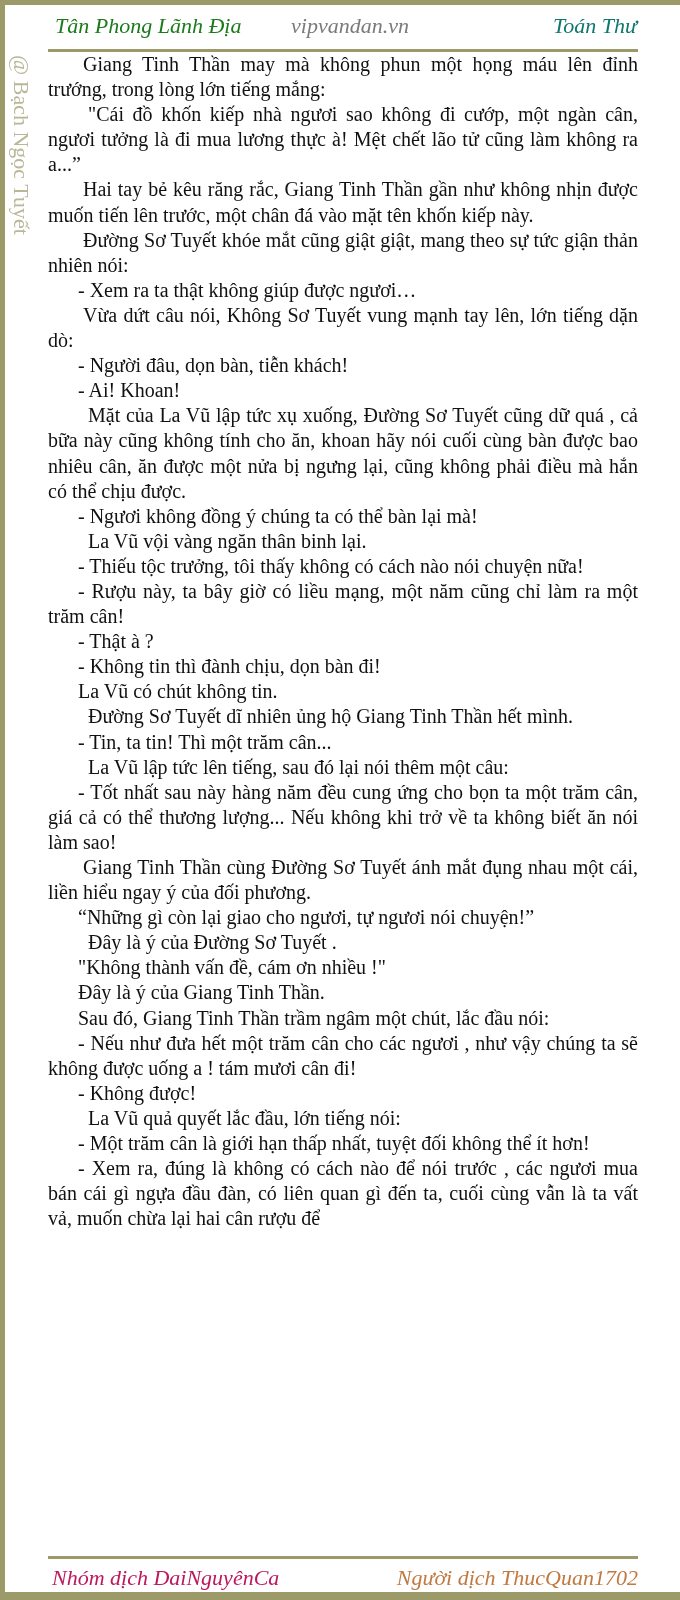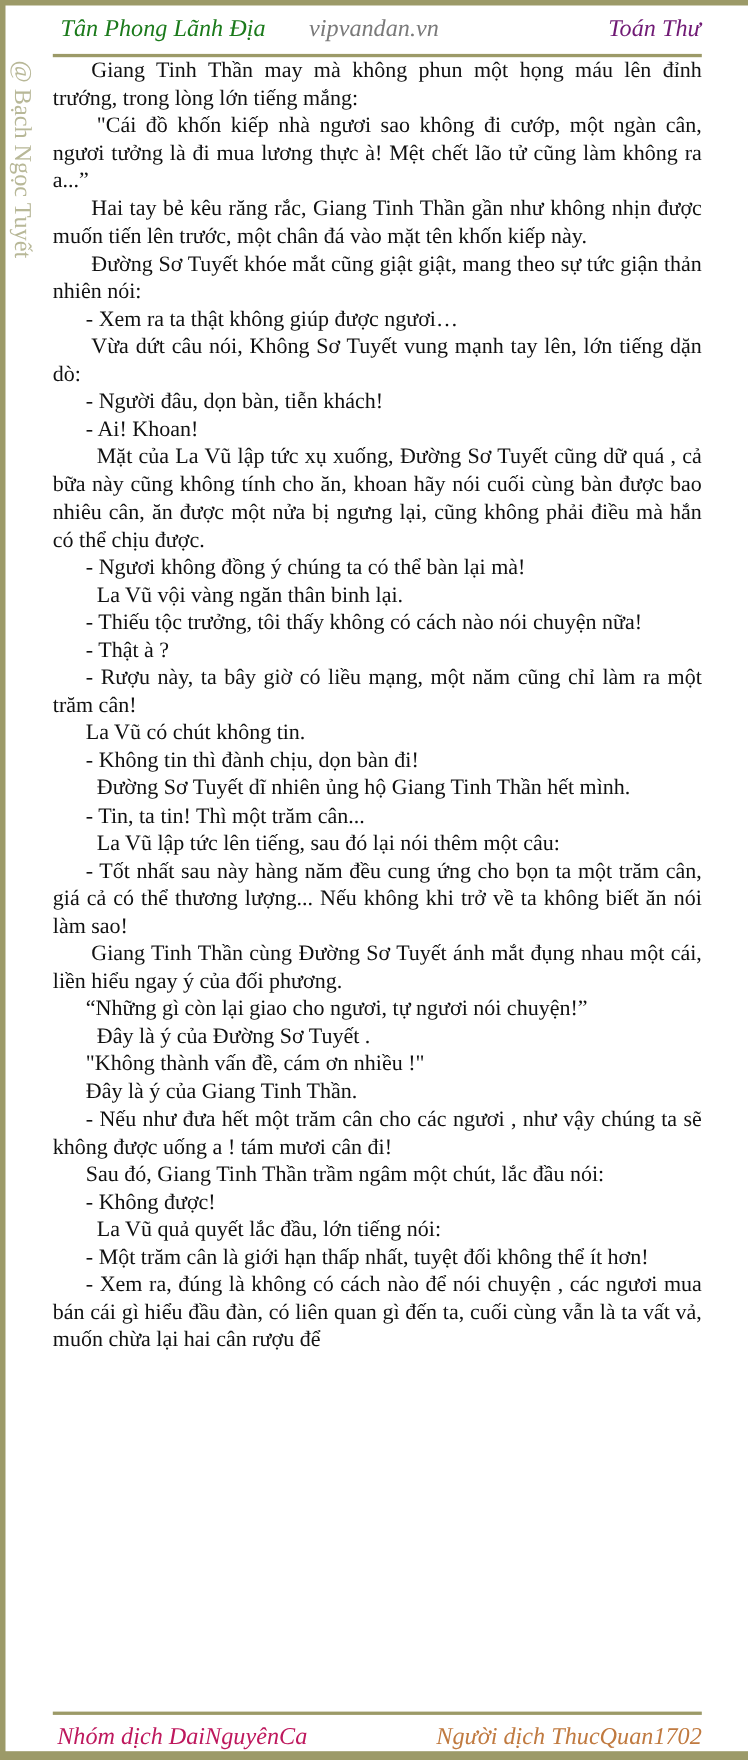--- a/index.html
+++ b/index.html
@@ -18,22 +18,22 @@
     padding-left: 18px;
   }
   .header {
     position: absolute;
     left: 50px; top: 4px;
     width: 582px; height: 34px;
     font-style: italic;
     font-size: 22px;
   }
   .header .brand { position: absolute; left: 0; top: 4px; color: #1b7a1b; }
-  .header .site { position: absolute; left: 226px; top: 4px; color: #7a7a7a; }
-  .header .author { position: absolute; right: 0; top: 4px; color: #701a75; margin-left: 45px; }
+  .header .site { position: absolute; left: 236px; top: 4px; color: #7a7a7a; }
+  .header .author { position: absolute; right: 0; top: 4px; color: #0f766e; margin-left: 45px; }
   .rule {
     position: absolute;
     left: 43px; width: 590px;
     height: 3px; background: #9c9a68;
   }
   .rule.top { top: 44px; }
   .rule.bottom { top: 1551px; }
   .watermark {
     position: absolute;
     left: 2px; top: 50px;
@@ -92,39 +92,39 @@
       <p class="ind">Hai tay bẻ kêu răng rắc, Giang Tinh Thần gần như không nhịn được muốn tiến lên trước, một chân đá vào mặt tên khốn kiếp này.</p>
       <p class="ind">Đường Sơ Tuyết khóe mắt cũng giật giật, mang theo sự tức giận thản nhiên nói:</p>
       <p class="ind3">- Xem ra ta thật không giúp được ngươi…</p>
       <p class="ind">Vừa dứt câu nói, Không Sơ Tuyết vung mạnh tay lên, lớn tiếng dặn dò:</p>
       <p class="ind3">- Người đâu, dọn bàn, tiễn khách!</p>
       <p class="ind3">- Ai! Khoan!</p>
       <p class="ind2">Mặt của La Vũ lập tức xụ xuống, Đường Sơ Tuyết cũng dữ quá , cả bữa này cũng không tính cho ăn, khoan hãy nói cuối cùng bàn được bao nhiêu cân, ăn được một nửa bị ngưng lại, cũng không phải điều mà hắn có thể chịu được.</p>
       <p class="ind3">- Ngươi không đồng ý chúng ta có thể bàn lại mà!</p>
       <p class="ind2">La Vũ vội vàng ngăn thân binh lại.</p>
       <p class="ind3">- Thiếu tộc trưởng, tôi thấy không có cách nào nói chuyện nữa!</p>
+      <p class="ind3">- Rượu này, ta bây giờ có liều mạng, một năm cũng chỉ làm ra một trăm cân!</p>
       <p class="ind3">- Thật à ?</p>
-      <p class="ind3">- Rượu này, ta bây giờ có liều mạng, một năm cũng chỉ làm ra một trăm cân!</p>
+      <p class="ind3">- Không tin thì đành chịu, dọn bàn đi!</p>
       <p class="ind3">La Vũ có chút không tin.</p>
-      <p class="ind3">- Không tin thì đành chịu, dọn bàn đi!</p>
       <p class="ind2">Đường Sơ Tuyết dĩ nhiên ủng hộ Giang Tinh Thần hết mình.</p>
       <p class="ind3">- Tin, ta tin! Thì một trăm cân...</p>
       <p class="ind2">La Vũ lập tức lên tiếng, sau đó lại nói thêm một câu:</p>
       <p class="ind3">- Tốt nhất sau này hàng năm đều cung ứng cho bọn ta một trăm cân, giá cả có thể thương lượng... Nếu không khi trở về ta không biết ăn nói làm sao!</p>
       <p class="ind">Giang Tinh Thần cùng Đường Sơ Tuyết ánh mắt đụng nhau một cái, liền hiểu ngay  ý của đối phương.</p>
       <p class="ind3">“Những gì còn lại giao cho ngươi, tự ngươi nói chuyện!”</p>
       <p class="ind2">Đây là ý của Đường Sơ Tuyết .</p>
       <p class="ind3">"Không thành vấn đề, cám ơn nhiều !"</p>
       <p class="ind3">Đây là ý của Giang Tinh Thần.</p>
+      <p class="ind3">Sau đó, Giang Tinh Thần trầm ngâm một chút, lắc đầu nói:</p>
       <p class="ind3">- Nếu như đưa hết một trăm cân cho các ngươi , như vậy chúng ta sẽ không được uống a ! tám mươi cân đi!</p>
-      <p class="ind3">Sau đó, Giang Tinh Thần trầm ngâm một chút, lắc đầu nói:</p>
       <p class="ind3">- Không được!</p>
       <p class="ind2">La Vũ quả quyết lắc đầu, lớn tiếng nói:</p>
       <p class="ind3">- Một trăm cân là giới hạn thấp nhất, tuyệt đối không thể ít hơn!</p>
-      <p class="ind3">- Xem ra, đúng là không có cách nào để nói chuyện , các ngươi mua bán cái gì hiểu đầu đàn, có liên quan gì đến ta, cuối cùng vẫn là ta vất vả, muốn chừa lại hai cân rượu để</p>
+      <p class="ind3">- Xem ra, đúng là không có cách nào để nói trước , các ngươi mua bán cái gì ngựa đầu đàn, có liên quan gì đến ta, cuối cùng vẫn là ta vất vả, muốn chừa lại hai cân rượu để</p>
     </div>
 
   <div class="rule bottom"></div>
   <div class="footer">
     <span class="group">Nhóm dịch DaiNguyênCa</span>
     <span class="translator">Người dịch ThucQuan1702</span>
   </div>
 </div>
 
 </body></html>

